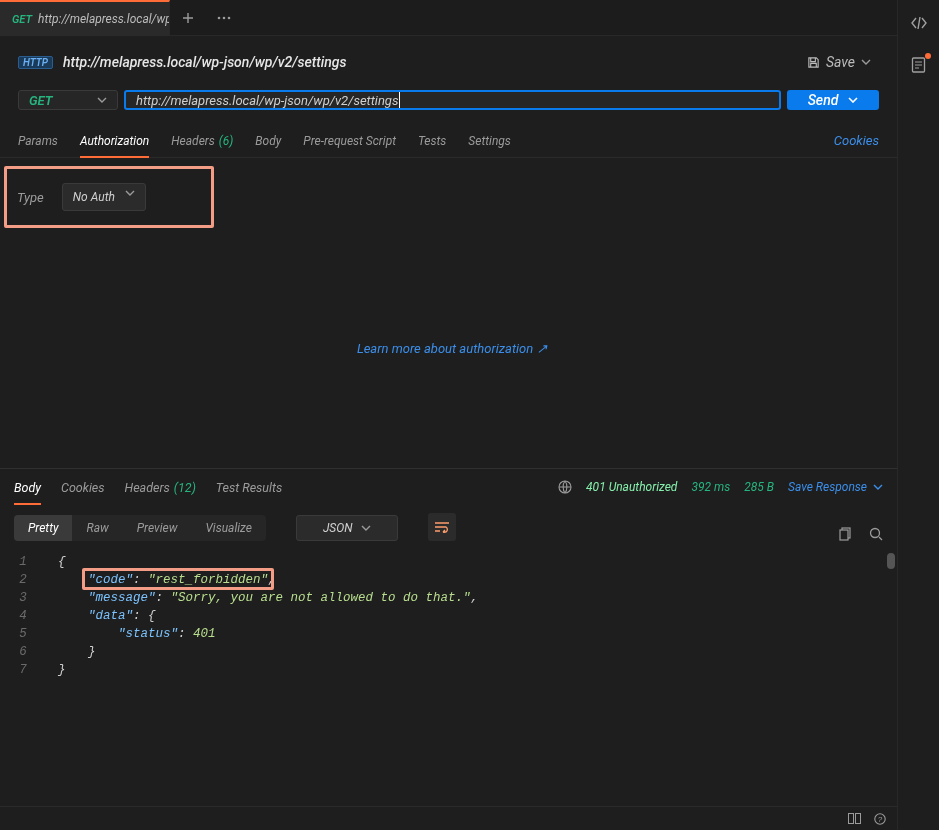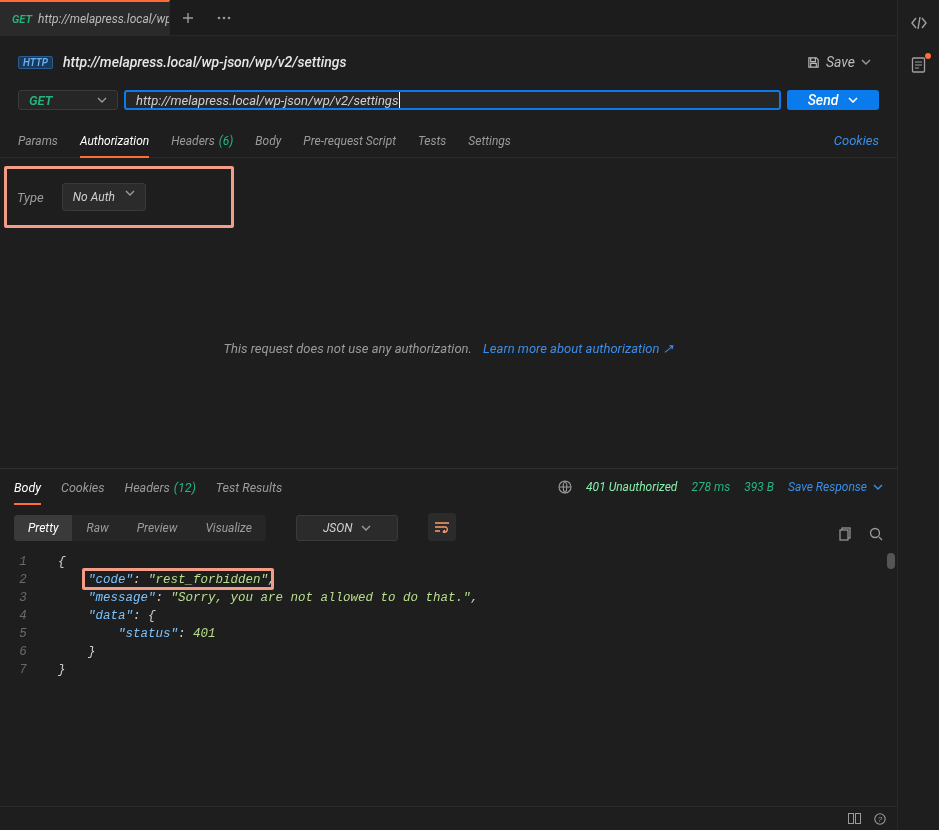--- a/index.html
+++ b/index.html
@@ -108,21 +108,21 @@
   
   .auth-row-wrap {
     display:flex; align-items:flex-start;
   }
   .auth-type-box {
     margin: 8px 0 0 4px;
     border:3px solid #f39d87;
     border-radius:2px;
     padding: 14px 10px;
     display:flex; align-items:center; gap:18px;
-    width: 230px;
+    width: 210px;
   }
   .auth-type-label { color:#9b9b9b; font-size:13px; }
   .auth-type-select {
     display:flex; gap:10px;
     background:#2b2b2b; border:1px solid #3a3a3a; border-radius:3px;
     padding: 6px 10px; color:#d0d0d0; font-size:12px; cursor:pointer;
   }
 
   .auth-msg-area {
     height: 240px;
@@ -292,21 +292,21 @@
         <div class="auth-type-select">
           <span>No Auth</span>
           <svg width="10" height="6" viewBox="0 0 10 6">
               <path d="M1 1l4 4 4-4" fill="none" stroke="#9b9b9b" stroke-width="1.4"></path>
             </svg>
         </div>
       </div>
     </div>
 
     <div class="auth-msg-area">
-      <span>This request does not use any authorization.</span>&nbsp;
+      &nbsp;
       <a>Learn more about authorization ↗</a>
     </div>
 
     <div class="resp-panel">
 
       <div class="resp-tabs">
         <div class="resp-tab active">
             <span>Body</span>
           </div>
         <div class="resp-tab">
@@ -321,22 +321,22 @@
           </div>
 
         <div class="resp-status">
           <span class="globe">
             <svg width="14" height="14" viewBox="0 0 14 14">
                 <circle cx="7" cy="7" r="6" fill="none" stroke="#9b9b9b" stroke-width="1.1"></circle>
                 <path d="M1 7h12 M7 1c2.5 3 2.5 9 0 12 M7 1c-2.5 3-2.5 9 0 12" fill="none" stroke="#9b9b9b" stroke-width="1.1"></path>
               </svg>
           </span>
           <span class="err">401 Unauthorized</span>
-          <span class="num">278 ms</span>
-          <span class="num">393 B</span>
+          <span class="num">392 ms</span>
+          <span class="num">285 B</span>
           <div class="save-resp">
             <span>Save Response</span>
             <svg width="10" height="6" viewBox="0 0 10 6">
                 <path d="M1 1l4 4 4-4" fill="none" stroke="#3b8eea" stroke-width="1.4"></path>
               </svg>
           </div>
         </div>
       </div>
 
       <div class="view-row">

